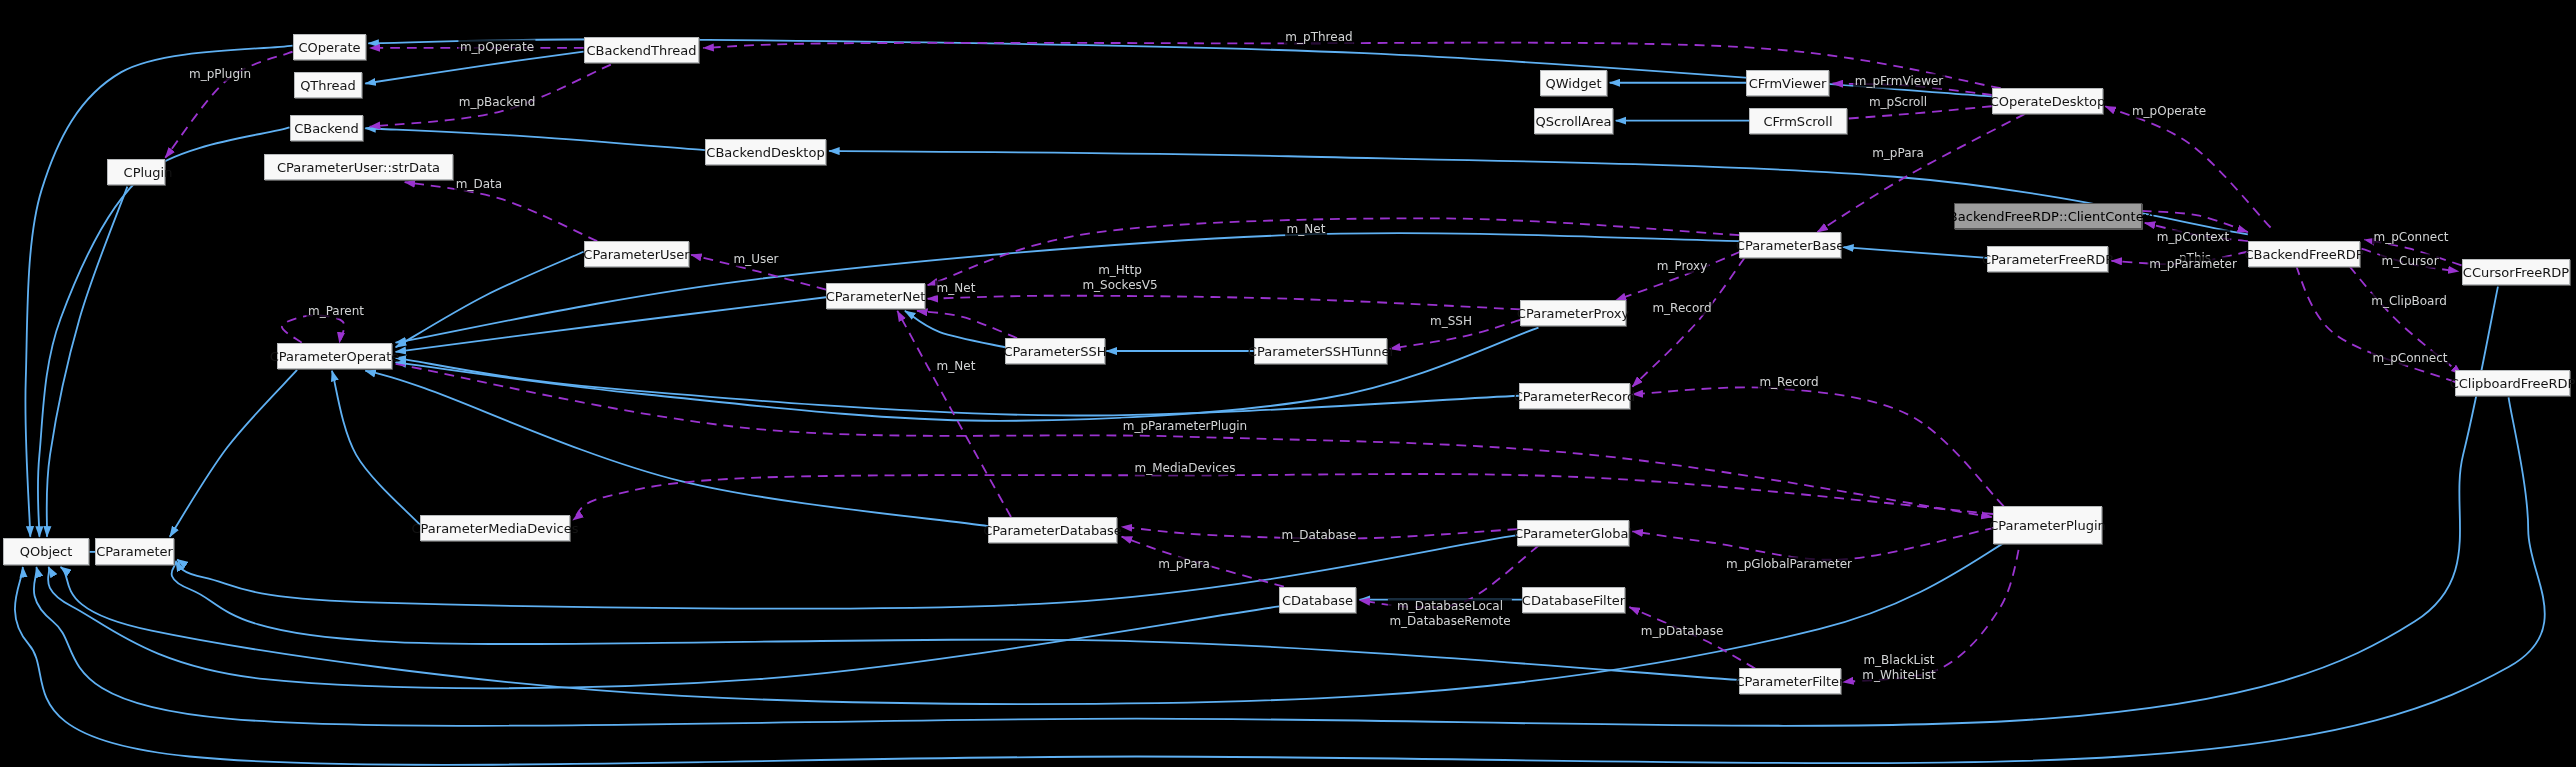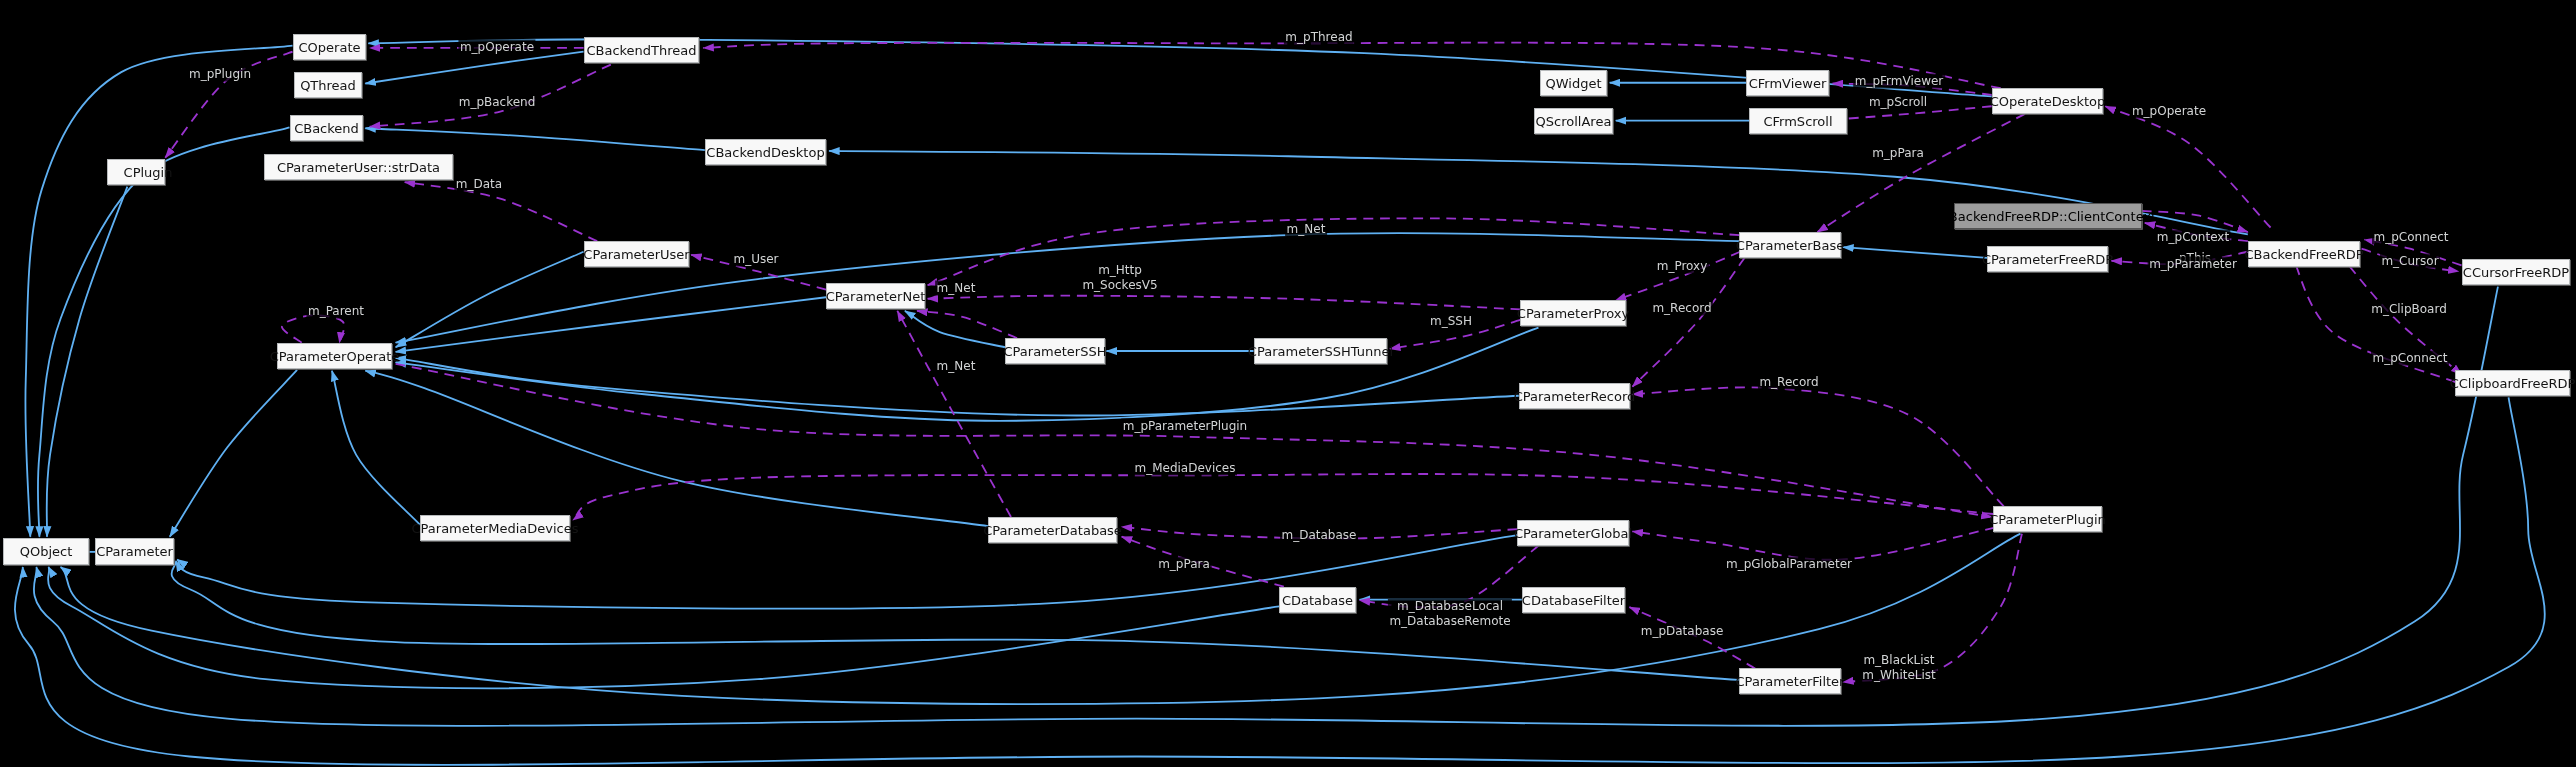--- a/index.html
+++ b/index.html
@@ -123,38 +123,38 @@
       <div class="node" style="left: 1534px; top: 108px; width: 79px; height: 26px;">QScrollArea</div>
       <div class="node" style="left: 1749px; top: 108px; width: 98px; height: 26px;">CFrmScroll</div>
       <div class="node" style="left: 1992px; top: 88px; width: 111px; height: 26px;">COperateDesktop</div>
       <div class="node" style="left: 420px; top: 515px; width: 150px; height: 26px;">CParameterMediaDevices</div>
       <div class="node" style="left: 988px; top: 517px; width: 129px; height: 26px; text-align: center;">CParameterDatabase</div>
       <div class="node" style="left: 1279px; top: 587px; width: 77px; height: 26px;">CDatabase</div>
       <div class="node" style="left: 1522px; top: 587px; width: 103px; height: 26px;">CDatabaseFilter</div>
       <div class="node" style="left: 1517px; top: 520px; width: 112px; height: 26px;">CParameterGlobal</div>
       <div class="node" style="left: 1519px; top: 383px; width: 111px; height: 26px;">CParameterRecord</div>
       <div class="node" style="left: 1739px; top: 668px; width: 102px; height: 26px;">CParameterFilter</div>
-      <div class="node" style="left: 1993px; top: 506px; width: 109px; height: 26px;">CParameterPlugin</div>
+      <div class="node" style="left: 1993px; top: 506px; width: 109px; height: 38px;">CParameterPlugin</div>
     </div>
   <div id="labels">
       <div class="edge-label" style="left: 497px; top: 47px;">m_pOperate</div>
       <div class="edge-label" style="left: 497px; top: 102px;">m_pBackend</div>
       <div class="edge-label" style="left: 1319px; top: 37px;">m_pThread</div>
       <div class="edge-label" style="left: 220px; top: 74px;">m_pPlugin</div>
       <div class="edge-label" style="left: 479px; top: 184px;">m_Data</div>
       <div class="edge-label" style="left: 1899px; top: 81px;">m_pFrmViewer</div>
       <div class="edge-label" style="left: 1898px; top: 102px;">m_pScroll</div>
       <div class="edge-label" style="left: 2169px; top: 111px;">m_pOperate</div>
       <div class="edge-label" style="left: 1898px; top: 153px;">m_pPara</div>
       <div class="edge-label" style="left: 2195px; top: 210px; margin-top: 48px;">pThis</div>
       <div class="edge-label" style="left: 2193px; top: 237px;">m_pContext</div>
       <div class="edge-label" style="left: 2193px; top: 264px;">m_pParameter</div>
       <div class="edge-label" style="left: 2411px; top: 237px;">m_pConnect</div>
       <div class="edge-label" style="left: 2410px; top: 261px;">m_Cursor</div>
-      <div class="edge-label" style="left: 2409px; top: 309px;">m_ClipBoard</div>
+      <div class="edge-label" style="left: 2409px; top: 301px;">m_ClipBoard</div>
       <div class="edge-label" style="left: 2410px; top: 358px;">m_pConnect</div>
       <div class="edge-label" style="left: 1306px; top: 229px;">m_Net</div>
       <div class="edge-label" style="left: 756px; top: 259px;">m_User</div>
       <div class="edge-label" style="left: 1120px; top: 278px;">m_Http
 m_SockesV5</div>
       <div class="edge-label" style="left: 1451px; top: 321px;">m_SSH</div>
       <div class="edge-label" style="left: 1682px; top: 266px;">m_Proxy</div>
       <div class="edge-label" style="left: 1682px; top: 308px;">m_Record</div>
       <div class="edge-label" style="left: 956px; top: 288px;">m_Net</div>
       <div class="edge-label" style="left: 956px; top: 366px;">m_Net</div>

